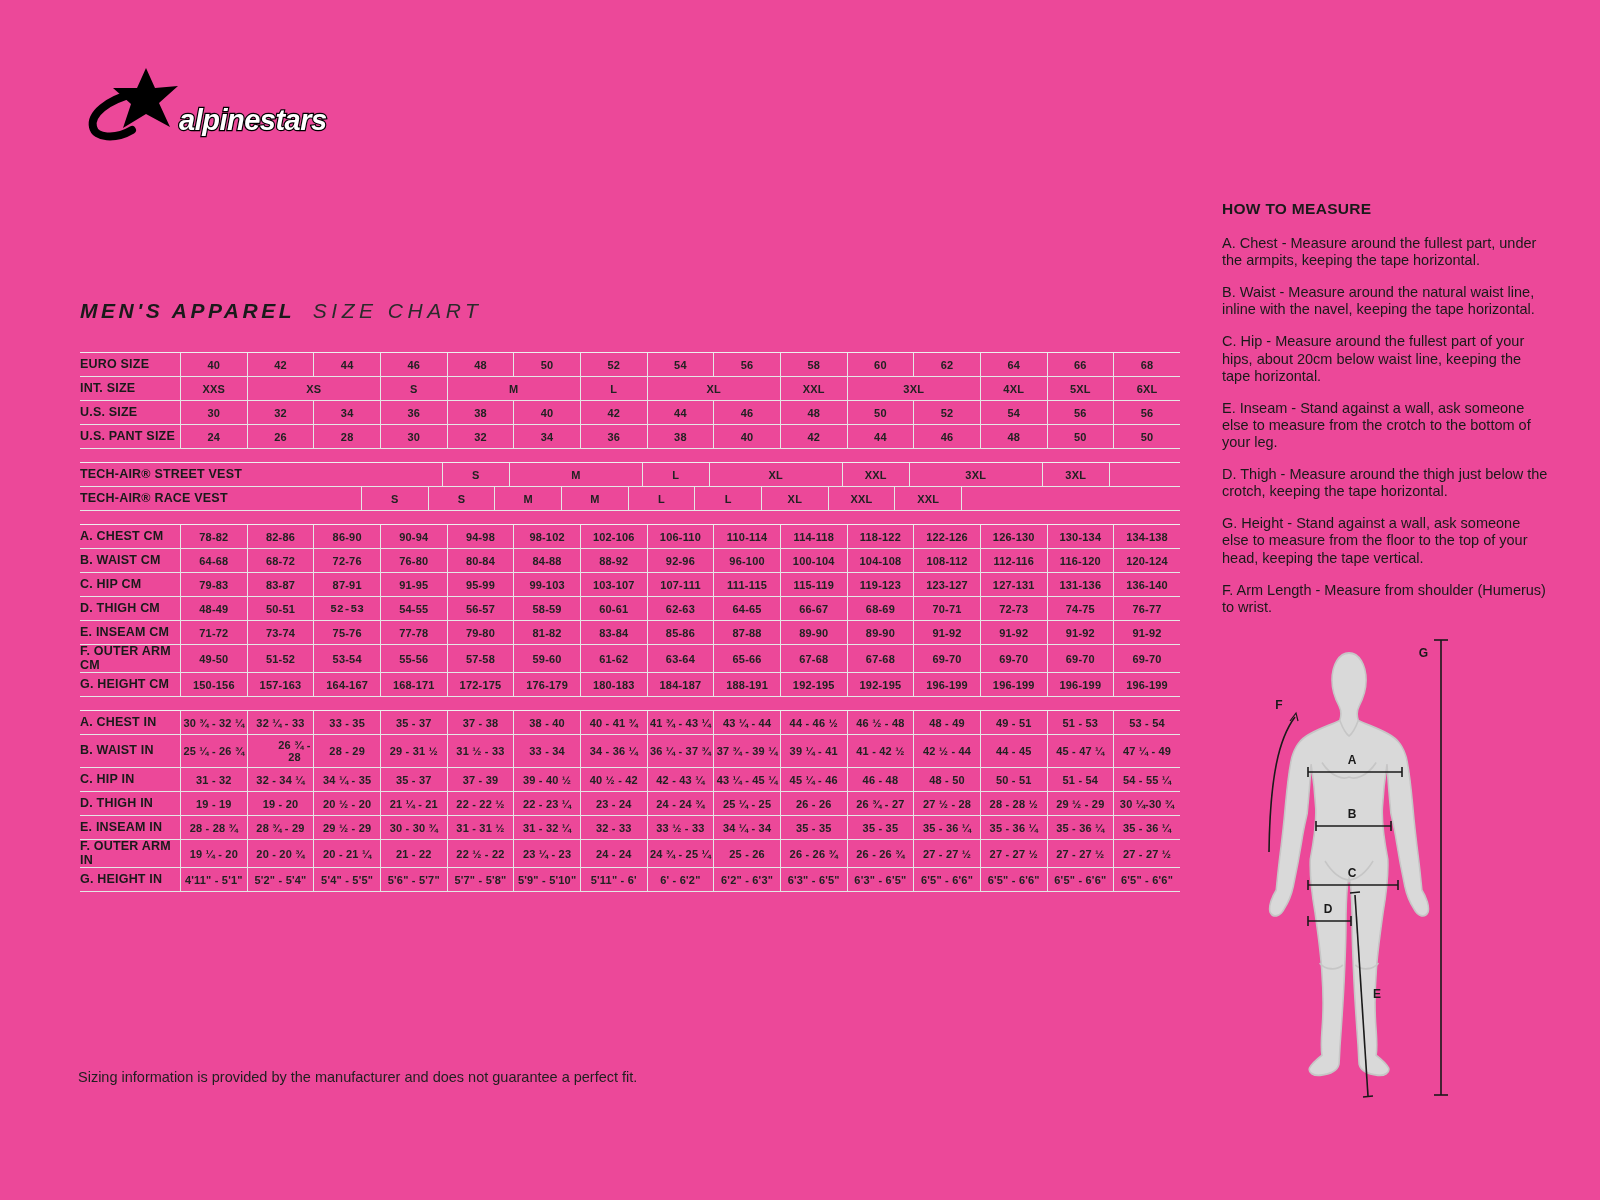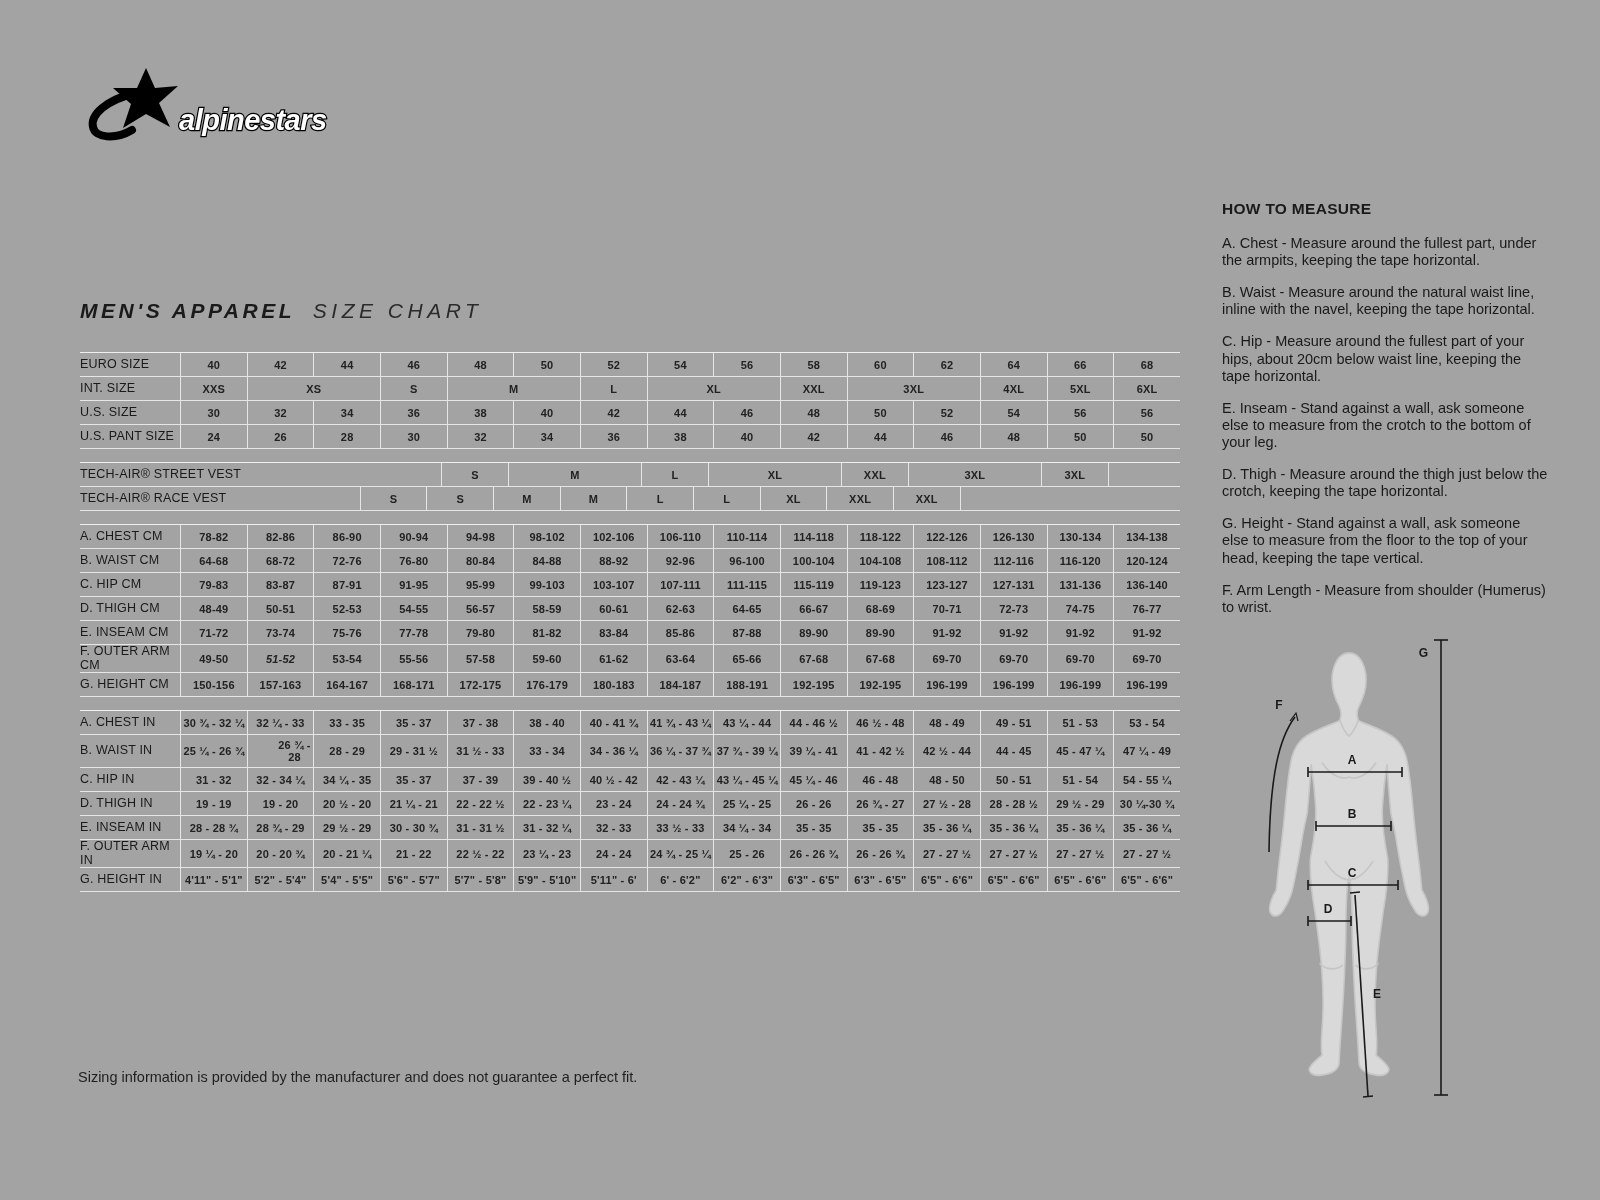--- a/index.html
+++ b/index.html
@@ -1,32 +1,32 @@
 <!DOCTYPE html>
 <html><head>
 <meta charset="utf-8">
 <style>
   html,body{margin:0;padding:0;background:#ffffff;}
-  .page{position:relative;width:1600px;height:1200px;background:#a3a3a3;overflow:hidden;
+  .page{position:relative;width:1600px;height:1200px;background:#ec4899;overflow:hidden;
         font-family:"Liberation Sans",sans-serif;color:#1a1a1a;}
 
   
   .logo{position:absolute;left:82px;top:64px;}
 
   
   .title{position:absolute;left:80px;top:299px;font-style:italic;font-size:21px;white-space:nowrap;}
   .title .main{font-weight:bold;letter-spacing:3.5px;}
   .title .sub{font-weight:normal;letter-spacing:4.5px;color:#2b2b2b;margin-left:12px;}
 
   
   .size-table{position:absolute;left:80px;top:352px;width:1100px;}
   .trow{display:flex;align-items:stretch;border-bottom:1px solid #e6e6e6;min-height:23px;}
   .trow.first{border-top:1px solid #efefef;}
   .trow.gap{margin-top:13px;border-top:1px solid #efefef;}
-  .tlabel{flex:0 0 100px;display:flex;align-items:center;font-weight:normal;font-size:12.5px;
+  .tlabel{flex:0 0 100px;display:flex;align-items:center;font-weight:bold;font-size:12.5px;
           letter-spacing:.2px;line-height:1.08;white-space:nowrap;overflow:visible;}
   .trow.wrap .tlabel{white-space:normal;}
   .tcell{display:flex;align-items:center;justify-content:center;text-align:center;
          font-size:11px;font-weight:bold;letter-spacing:.2px;color:#222;
          border-left:1px solid #e6e6e6;padding:4px 1px;box-sizing:border-box;}
   .tcell.noleft{border-left:none;}
 
   
   .measure{position:absolute;left:1222px;top:200px;width:326px;}
   .measure h3{margin:0 0 17px 0;font-size:15.5px;font-weight:bold;letter-spacing:.3px;}
@@ -203,21 +203,21 @@
         <div class="tcell" style="flex: 0 0 66.66px;">119-123</div>
         <div class="tcell" style="flex: 0 0 66.66px;">123-127</div>
         <div class="tcell" style="flex: 0 0 66.66px;">127-131</div>
         <div class="tcell" style="flex: 0 0 66.66px;">131-136</div>
         <div class="tcell" style="flex: 0 0 66.66px;">136-140</div>
       </div>
       <div class="trow">
         <div class="tlabel">D. THIGH CM</div>
         <div class="tcell" style="flex: 0 0 66.66px;">48-49</div>
         <div class="tcell" style="flex: 0 0 66.66px;">50-51</div>
-        <div class="tcell" style="flex: 0 0 66.66px;">52-53</div>
+        <div class="tcell" style="flex: 0 0 66.66px; font-family: Liberation Mono, monospace;">52-53</div>
         <div class="tcell" style="flex: 0 0 66.66px;">54-55</div>
         <div class="tcell" style="flex: 0 0 66.66px;">56-57</div>
         <div class="tcell" style="flex: 0 0 66.66px;">58-59</div>
         <div class="tcell" style="flex: 0 0 66.66px;">60-61</div>
         <div class="tcell" style="flex: 0 0 66.66px;">62-63</div>
         <div class="tcell" style="flex: 0 0 66.66px;">64-65</div>
         <div class="tcell" style="flex: 0 0 66.66px;">66-67</div>
         <div class="tcell" style="flex: 0 0 66.66px;">68-69</div>
         <div class="tcell" style="flex: 0 0 66.66px;">70-71</div>
         <div class="tcell" style="flex: 0 0 66.66px;">72-73</div>
@@ -238,21 +238,21 @@
         <div class="tcell" style="flex: 0 0 66.66px;">89-90</div>
         <div class="tcell" style="flex: 0 0 66.66px;">89-90</div>
         <div class="tcell" style="flex: 0 0 66.66px;">91-92</div>
         <div class="tcell" style="flex: 0 0 66.66px;">91-92</div>
         <div class="tcell" style="flex: 0 0 66.66px;">91-92</div>
         <div class="tcell" style="flex: 0 0 66.66px;">91-92</div>
       </div>
       <div class="trow wrap">
         <div class="tlabel">F. OUTER ARM CM</div>
         <div class="tcell" style="flex: 0 0 66.66px;">49-50</div>
-        <div class="tcell" style="flex: 0 0 66.66px; font-style: italic;">51-52</div>
+        <div class="tcell" style="flex: 0 0 66.66px;">51-52</div>
         <div class="tcell" style="flex: 0 0 66.66px;">53-54</div>
         <div class="tcell" style="flex: 0 0 66.66px;">55-56</div>
         <div class="tcell" style="flex: 0 0 66.66px;">57-58</div>
         <div class="tcell" style="flex: 0 0 66.66px;">59-60</div>
         <div class="tcell" style="flex: 0 0 66.66px;">61-62</div>
         <div class="tcell" style="flex: 0 0 66.66px;">63-64</div>
         <div class="tcell" style="flex: 0 0 66.66px;">65-66</div>
         <div class="tcell" style="flex: 0 0 66.66px;">67-68</div>
         <div class="tcell" style="flex: 0 0 66.66px;">67-68</div>
         <div class="tcell" style="flex: 0 0 66.66px;">69-70</div>

